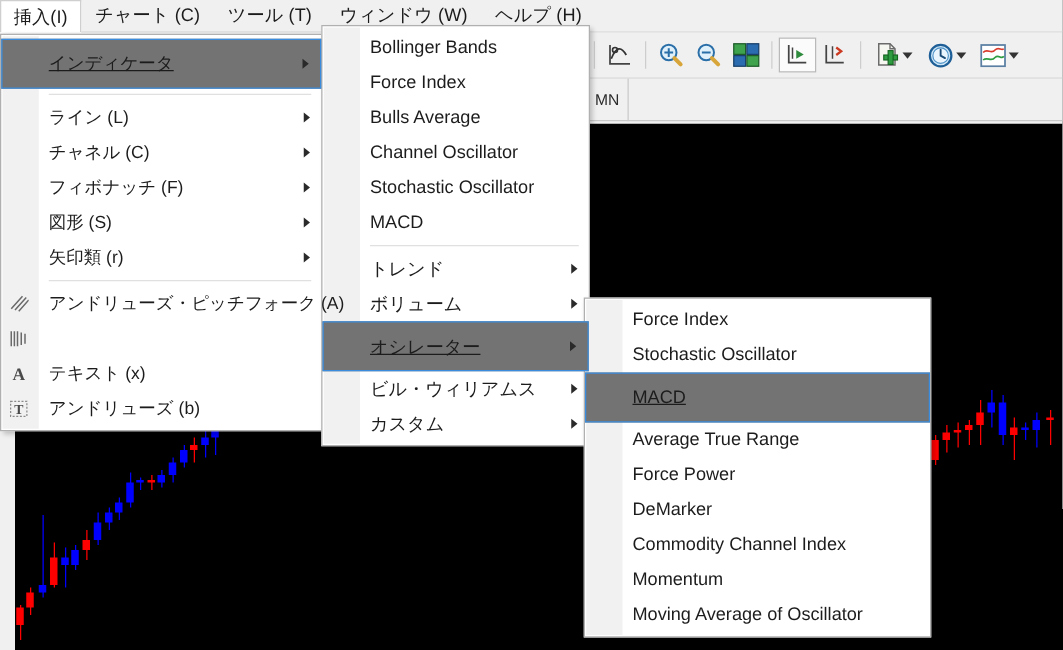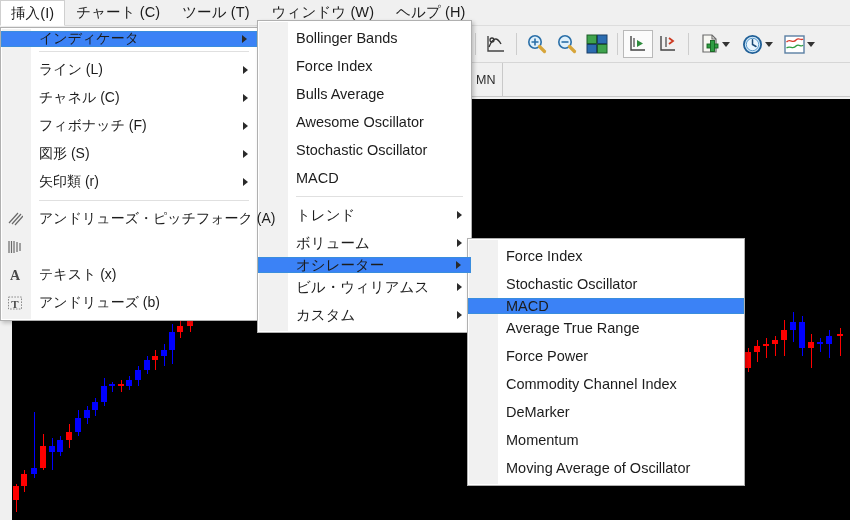--- a/index.html
+++ b/index.html
@@ -105,24 +105,25 @@
     position: relative;
     display: flex; align-items: center;
     height: 28px;
     padding-left: 38px; padding-right: 10px;
     font-size: 14.5px; color: #1c1c1c;
     white-space: nowrap;
     z-index: 2;
   }
   .menu-item.ja { font-size: 14px; }
   .menu-item.sel {
-    background: #3b82f6;
+    background: #737373;
     border: 1px solid #3a8dde;
-    height: 16px;
+    height: 40px;
     padding-left: 37px;
+    text-decoration: underline;
   }
   .menu-item .ico {
     position: absolute; left: 5px; top: 50%; margin-top: -9px;
     width: 18px; height: 18px;
     display: flex; align-items: center; justify-content: center;
     color: #555;
   }
   .arrow {
     position: absolute; right: 9px; top: 50%; margin-top: -4px;
     width: 0; height: 0;
@@ -455,21 +456,21 @@
         <div class="menu-item">
           <span>Bollinger Bands</span>
         </div>
         <div class="menu-item">
           <span>Force Index</span>
         </div>
         <div class="menu-item">
           <span>Bulls Average</span>
         </div>
         <div class="menu-item">
-          <span>Awesome Oscillator</span>
+          <span>Channel Oscillator</span>
         </div>
         <div class="menu-item">
           <span>Stochastic Oscillator</span>
         </div>
         <div class="menu-item">
           <span>MACD</span>
         </div>
         <div class="menu-sep"></div>
         <div class="menu-item">
           <span>トレンド</span>
@@ -506,26 +507,26 @@
         <div class="menu-item sel">
           <span>MACD</span>
         </div>
         <div class="menu-item">
           <span>Average True Range</span>
         </div>
         <div class="menu-item">
           <span>Force Power</span>
         </div>
         <div class="menu-item">
+          <span>DeMarker</span>
+        </div>
+        <div class="menu-item">
           <span>Commodity Channel Index</span>
         </div>
         <div class="menu-item">
-          <span>DeMarker</span>
-        </div>
-        <div class="menu-item">
           <span>Momentum</span>
         </div>
         <div class="menu-item">
           <span>Moving Average of Oscillator</span>
         </div>
       </div>
   </div>
 
 </div>
 

